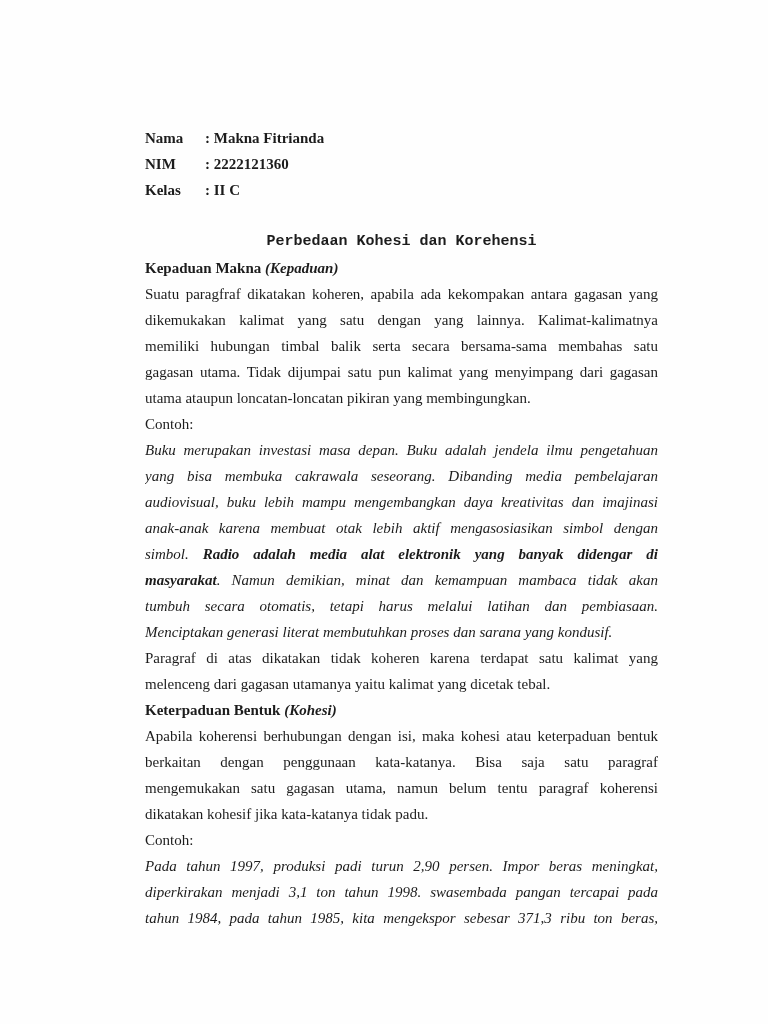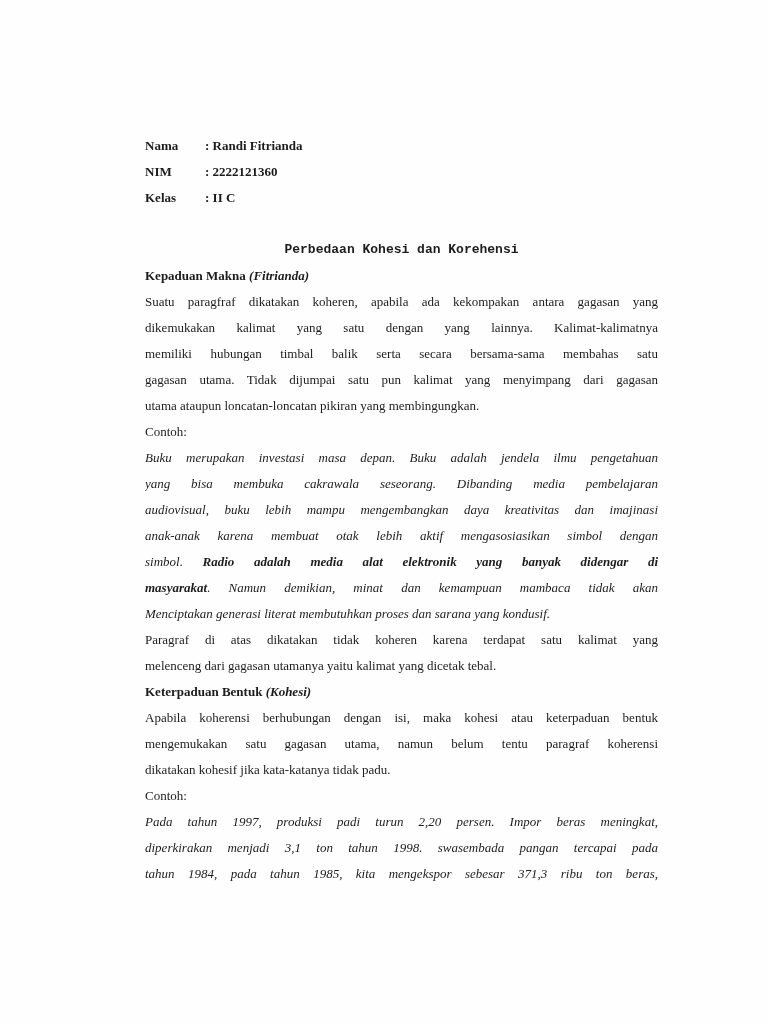--- a/index.html
+++ b/index.html
@@ -12,23 +12,23 @@
     width: 768px;
     height: 1024px;
     background: #fefefe;
     overflow: hidden;
     font-family: "Liberation Serif", "DejaVu Serif", serif;
     color: #1c1c1c;
   }
   .content {
     position: absolute;
     left: 145px;
-    top: 133px;
+    top: 125px;
     width: 513px;
-    font-size: 13px;
+    font-size: 15px;
     line-height: 26px;
   }
   .hdr-row {
     display: flex;
     height: 26px;
     font-weight: 700;
     overflow: hidden;
   }
   .hdr-label {
     width: 60px;
@@ -64,53 +64,55 @@
   .seg-bi { font-weight: 700; font-style: italic; }
 </style>
 </head>
 <body>
 
 <div class="page">
   <div class="content">
     <div id="hdr-rows">
         <div class="hdr-row">
           <span class="hdr-label">Nama</span>
-          <span class="hdr-value">: Randi Fitrianda</span>
+          <span class="hdr-value">: Makna Fitrianda</span>
         </div>
         <div class="hdr-row">
           <span class="hdr-label">NIM</span>
           <span class="hdr-value">: 2222121360</span>
         </div>
         <div class="hdr-row">
           <span class="hdr-label">Kelas</span>
           <span class="hdr-value">: II C</span>
         </div>
       </div>
     <div class="spacer-line"></div>
     <div class="doc-title">Perbedaan Kohesi dan Korehensi</div>
     <div id="body-lines">
-        <div class="text-line align-left"><span class="seg-b">Kepaduan Makna </span><span class="seg-bi">(Fitrianda)</span></div>
+        <div class="text-line align-left"><span class="seg-b">Kepaduan Makna </span><span class="seg-bi">(Kepaduan)</span></div>
         <div class="text-line align-justify"><span class="seg-r">Suatu paragfraf dikatakan koheren, apabila ada kekompakan antara gagasan yang</span></div>
         <div class="text-line align-justify"><span class="seg-r">dikemukakan kalimat yang satu dengan yang lainnya. Kalimat-kalimatnya</span></div>
         <div class="text-line align-justify"><span class="seg-r">memiliki hubungan timbal balik serta secara bersama-sama membahas satu</span></div>
         <div class="text-line align-justify"><span class="seg-r">gagasan utama. Tidak dijumpai satu pun kalimat yang menyimpang dari gagasan</span></div>
         <div class="text-line align-left"><span class="seg-r">utama ataupun loncatan-loncatan pikiran yang membingungkan.</span></div>
         <div class="text-line align-left"><span class="seg-r">Contoh:</span></div>
         <div class="text-line align-justify"><span class="seg-i">Buku merupakan investasi masa depan. Buku adalah jendela ilmu pengetahuan</span></div>
         <div class="text-line align-justify"><span class="seg-i">yang bisa membuka cakrawala seseorang. Dibanding media pembelajaran</span></div>
         <div class="text-line align-justify"><span class="seg-i">audiovisual, buku lebih mampu mengembangkan daya kreativitas dan imajinasi</span></div>
         <div class="text-line align-justify"><span class="seg-i">anak-anak karena membuat otak lebih aktif mengasosiasikan simbol dengan</span></div>
         <div class="text-line align-justify"><span class="seg-i">simbol. </span><span class="seg-bi">Radio adalah media alat elektronik yang banyak didengar di</span></div>
         <div class="text-line align-justify"><span class="seg-bi">masyarakat</span><span class="seg-i">. Namun demikian, minat dan kemampuan mambaca tidak akan</span></div>
+        <div class="text-line align-justify"><span class="seg-i">tumbuh secara otomatis, tetapi harus melalui latihan dan pembiasaan.</span></div>
         <div class="text-line align-left"><span class="seg-i">Menciptakan generasi literat membutuhkan proses dan sarana yang kondusif.</span></div>
         <div class="text-line align-justify"><span class="seg-r">Paragraf di atas dikatakan tidak koheren karena terdapat satu kalimat yang</span></div>
         <div class="text-line align-left"><span class="seg-r">melenceng dari gagasan utamanya yaitu kalimat yang dicetak tebal.</span></div>
         <div class="text-line align-left"><span class="seg-b">Keterpaduan Bentuk </span><span class="seg-bi"> (Kohesi)</span></div>
         <div class="text-line align-justify"><span class="seg-r">Apabila koherensi berhubungan dengan isi, maka kohesi atau keterpaduan bentuk</span></div>
+        <div class="text-line align-justify"><span class="seg-r">berkaitan dengan penggunaan kata-katanya. Bisa saja satu paragraf</span></div>
         <div class="text-line align-justify"><span class="seg-r">mengemukakan satu gagasan utama, namun belum tentu paragraf koherensi</span></div>
         <div class="text-line align-left"><span class="seg-r">dikatakan kohesif jika kata-katanya tidak padu.</span></div>
         <div class="text-line align-left"><span class="seg-r">Contoh:</span></div>
-        <div class="text-line align-justify"><span class="seg-i">Pada tahun 1997, produksi padi turun 2,20 persen. Impor beras meningkat,</span></div>
+        <div class="text-line align-justify"><span class="seg-i">Pada tahun 1997, produksi padi turun 2,90 persen. Impor beras meningkat,</span></div>
         <div class="text-line align-justify"><span class="seg-i">diperkirakan menjadi 3,1 ton tahun 1998. swasembada pangan tercapai pada</span></div>
         <div class="text-line align-justify"><span class="seg-i">tahun 1984, pada tahun 1985, kita mengekspor sebesar 371,3 ribu ton beras,</span></div>
       </div>
   </div>
 </div>
 
 </body></html>

